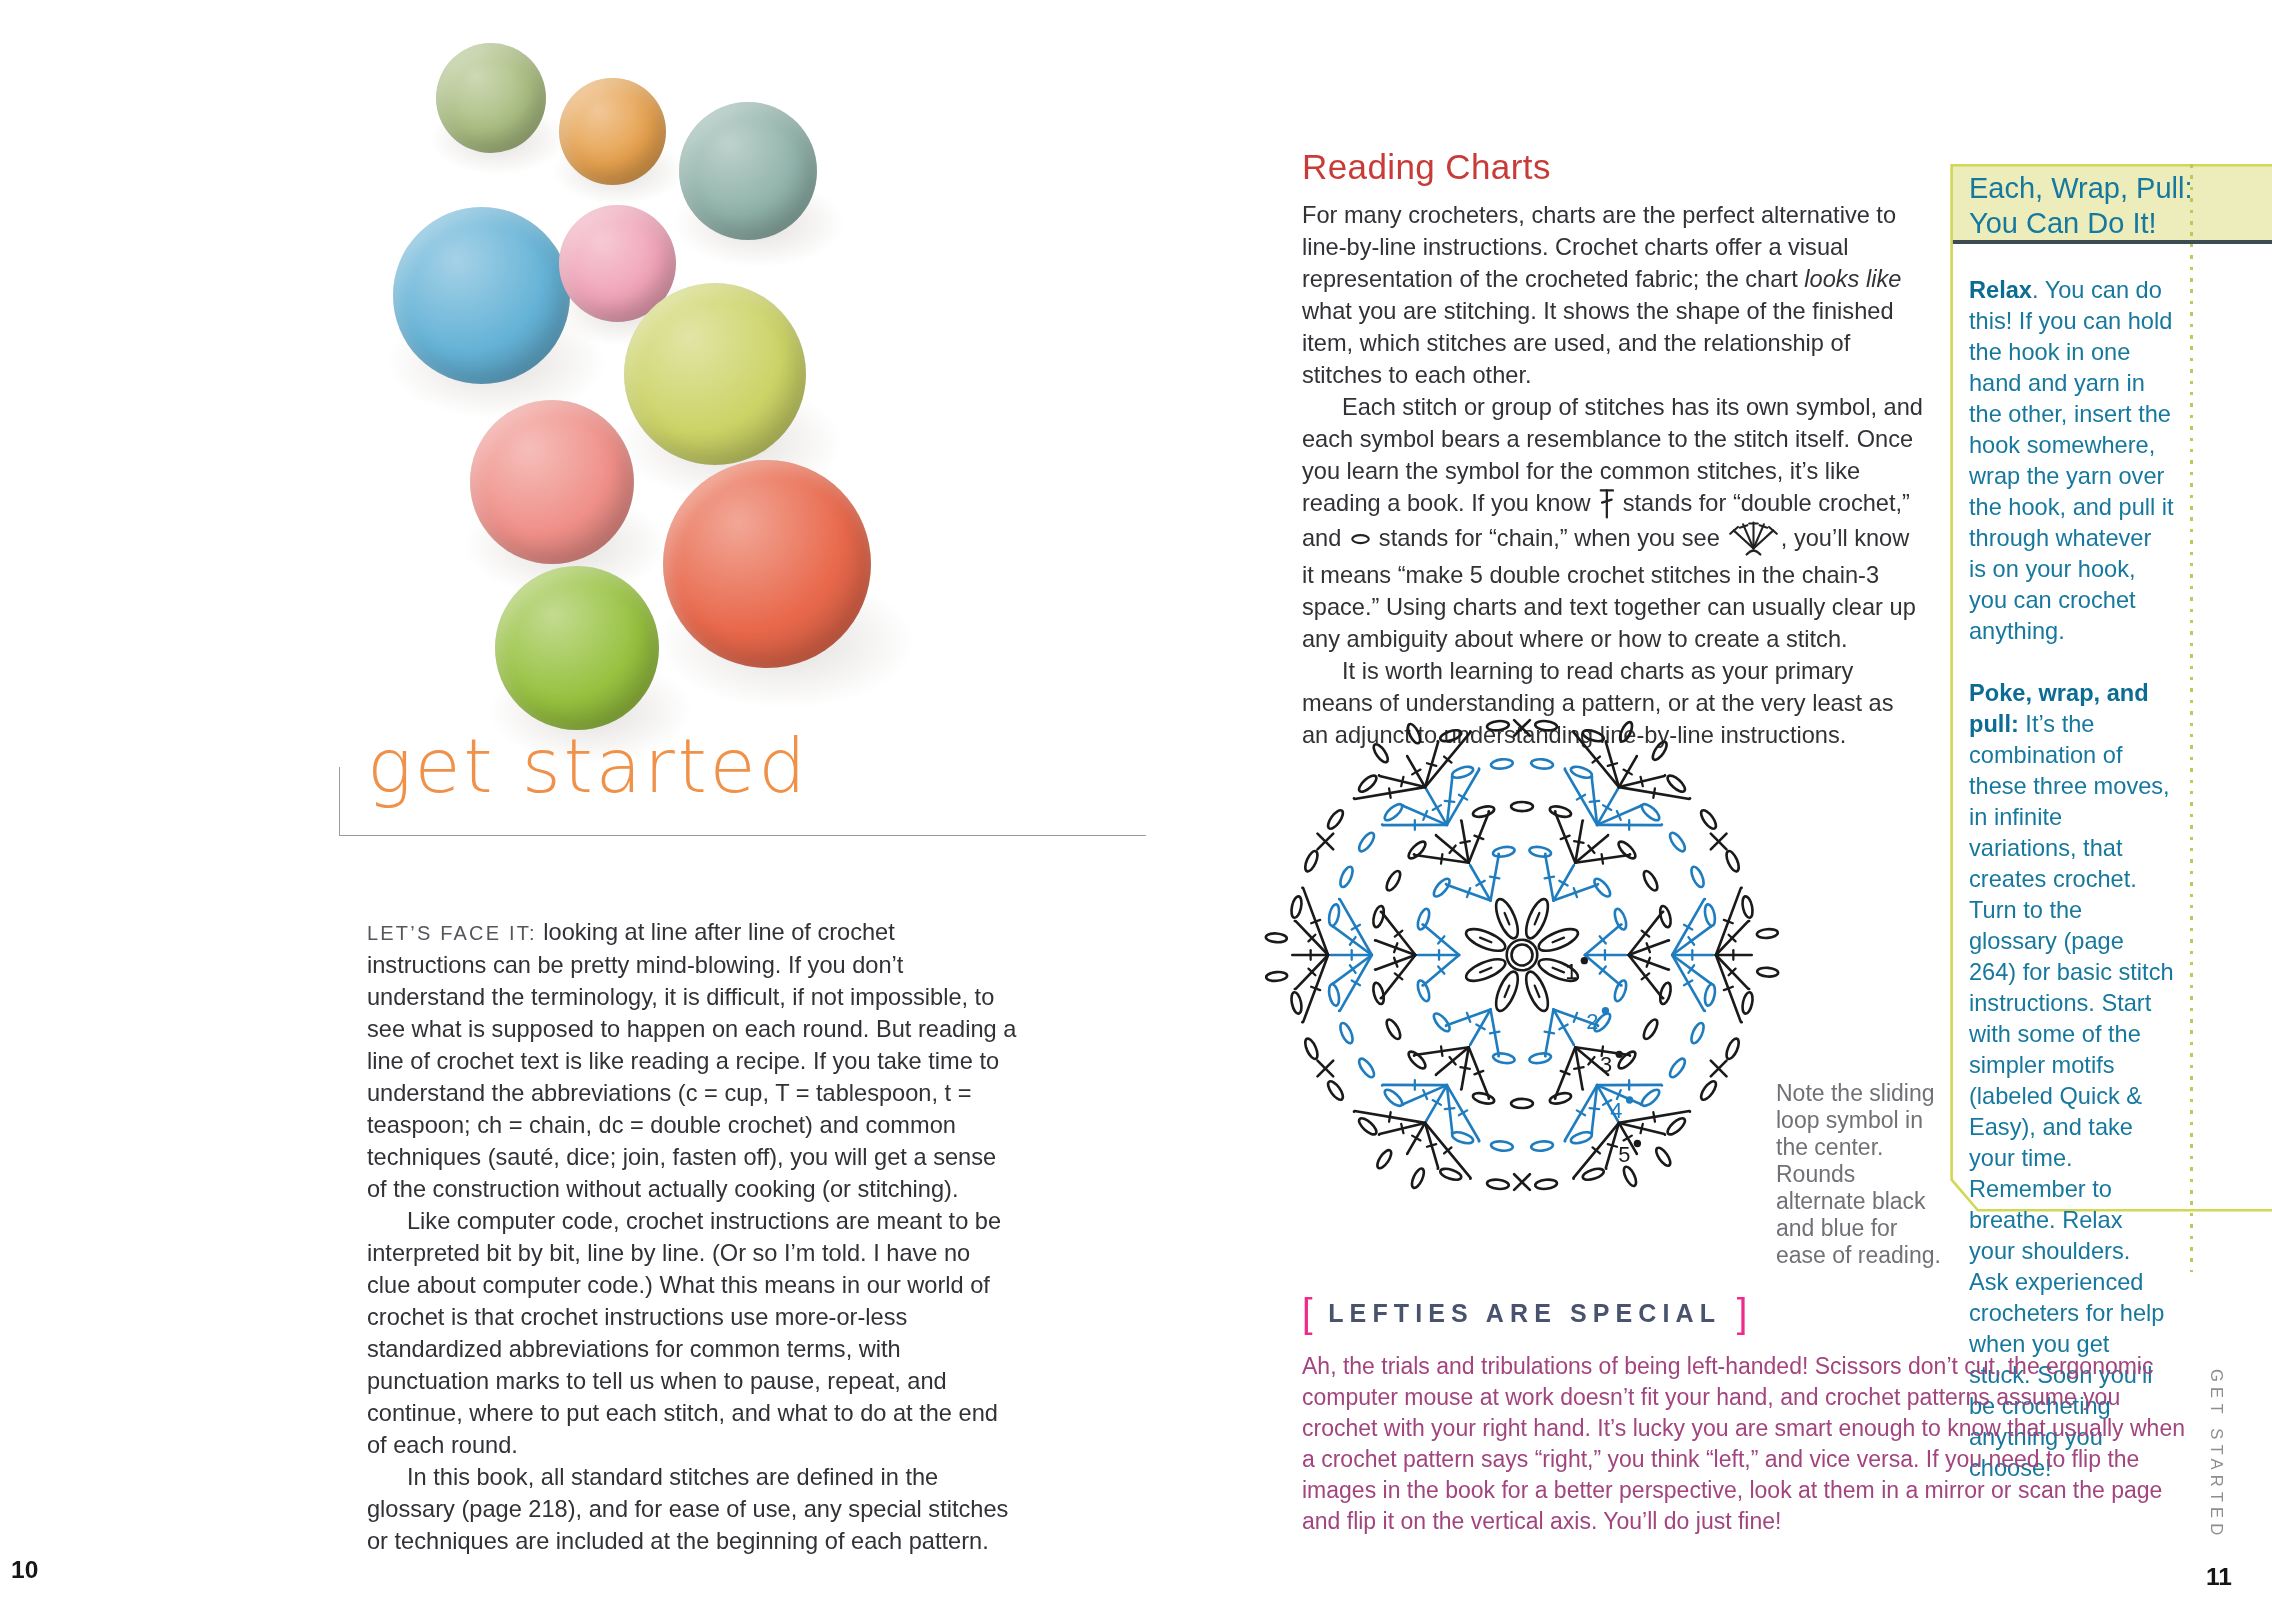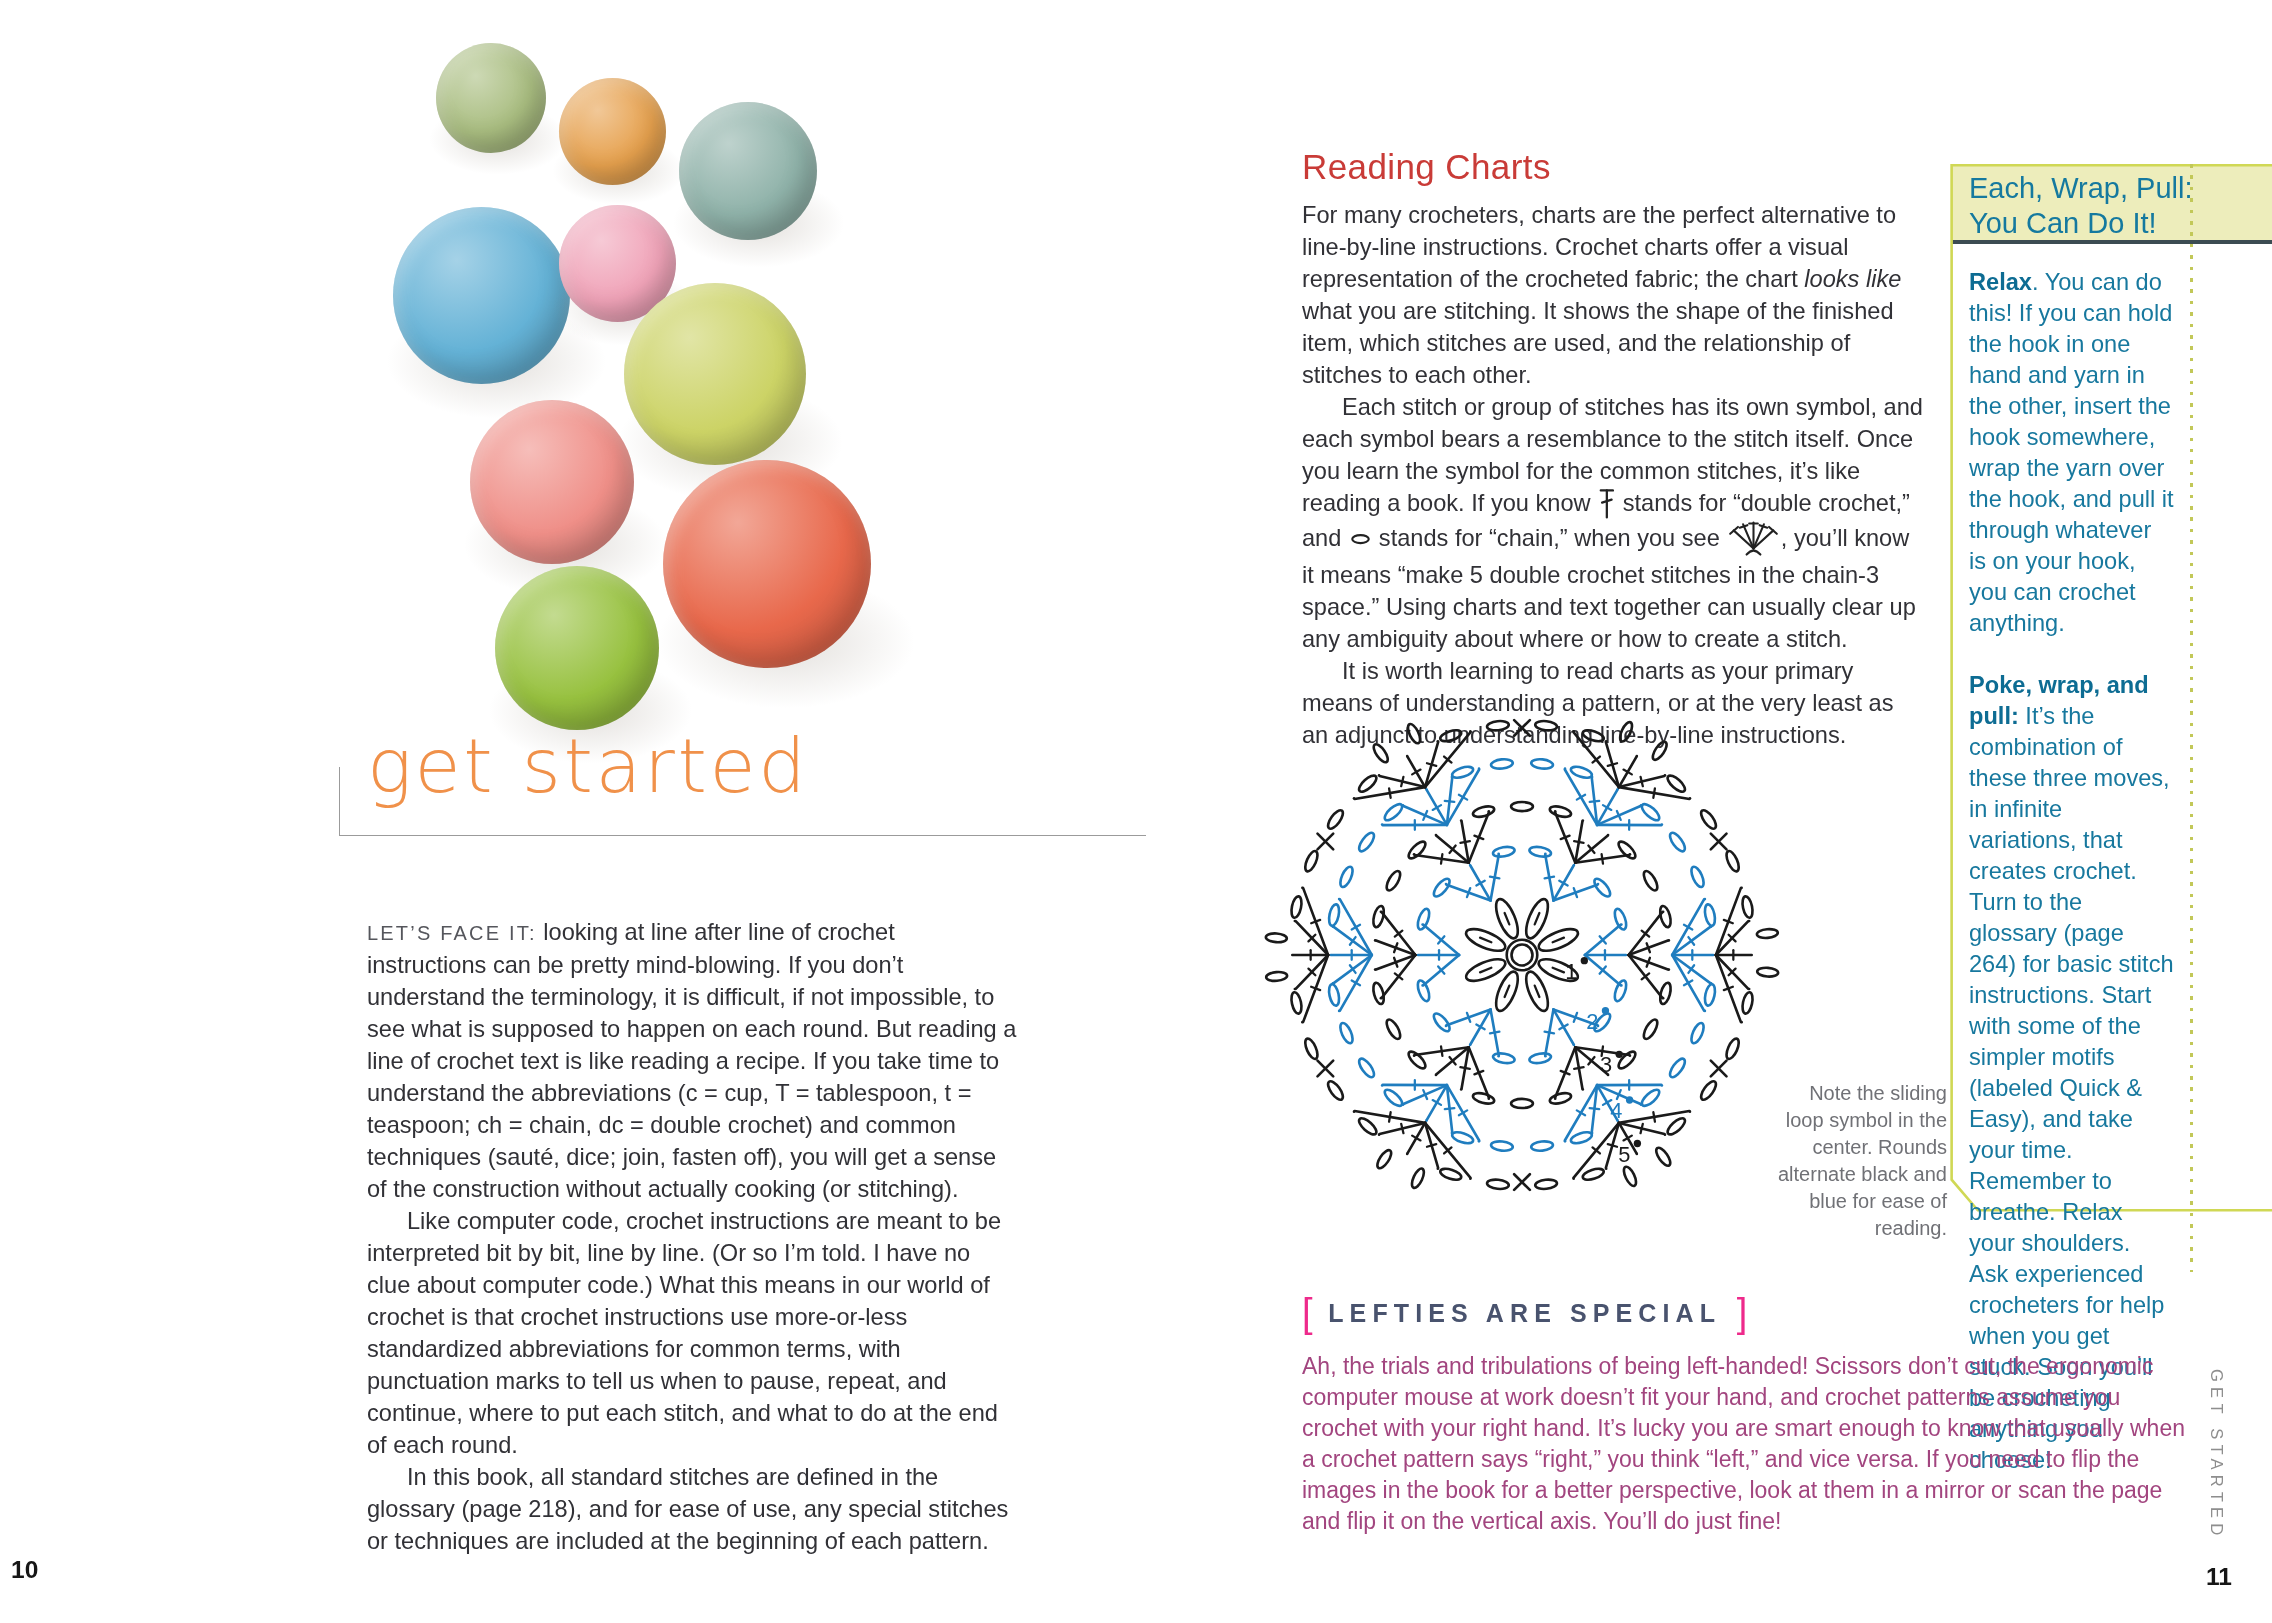--- a/index.html
+++ b/index.html
@@ -31,28 +31,28 @@
 
   
   #reading-col{left:1302px;top:147px;width:622px;}
   #reading-heading{font-size:35px;color:#c93b37;margin:0 0 12.2px 0;font-weight:normal;letter-spacing:0.4px;}
   #reading-col p{margin:0;font-size:23.6px;line-height:32px;color:#313136;}
   #reading-col p.indent{text-indent:40px;}
   .ital{font-style:italic;}
   .inline-sym{vertical-align:middle;position:relative;top:-1.7px;margin:0 1.7px;}
 
   #chart-box{left:1260px;top:693px;width:524px;height:524px;}
-  #chart-caption{left:1776px;top:1080px;width:171px;font-size:20px;line-height:27px;color:#707176;text-align:right;}
+  #chart-caption{left:1776px;top:1080px;width:171px;font-size:23px;line-height:27px;color:#707176;}
 
   
   #sidebar-band{left:1952px;top:164px;width:321px;height:77px;background:#ededbb;}
   #sidebar-band-rule{left:1952px;top:240px;width:321px;height:3.5px;background:#3c4c52;}
   #sidebar-title{left:1969px;top:171px;width:288px;font-size:29px;line-height:35px;color:#15799f;}
   #sidebar-body{left:1969px;top:259px;width:205px;font-size:23.6px;line-height:31px;color:#17789e;}
-  #sidebar-body p{margin:8px 0 31px 0;}
+  #sidebar-body p{margin:16px 0 31px 0;}
   #sidebar-body b{color:#0d6c93;}
   #sidebar-outline{left:1949px;top:162px;width:323px;height:1062px;}
   #dotted-rule{left:2190px;top:164px;width:3.1px;height:1108px;
     background:repeating-linear-gradient(to bottom,#c2c858 0 3.5px,rgba(0,0,0,0) 3.5px 11.4px);}
 
   
   #lefties{left:1302px;top:1294px;width:883px;}
   #lefties-head{display:flex;align-items:center;gap:15.7px;margin-bottom:19px;}
   .bracket{color:#ee2a8b;font-size:38px;font-weight:400;line-height:1;transform:scaleY(1.05);}
   #lefties-title{font-size:25px;font-weight:bold;letter-spacing:6.1px;color:#49536e;}

